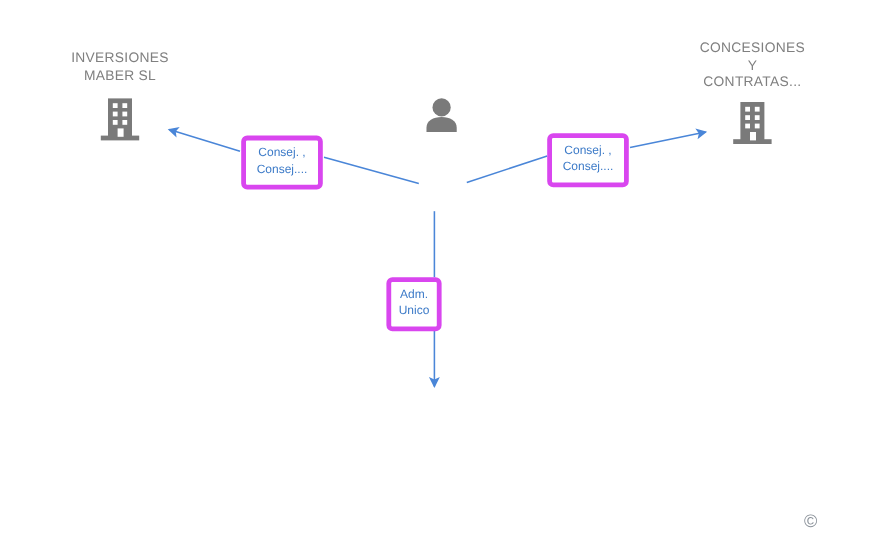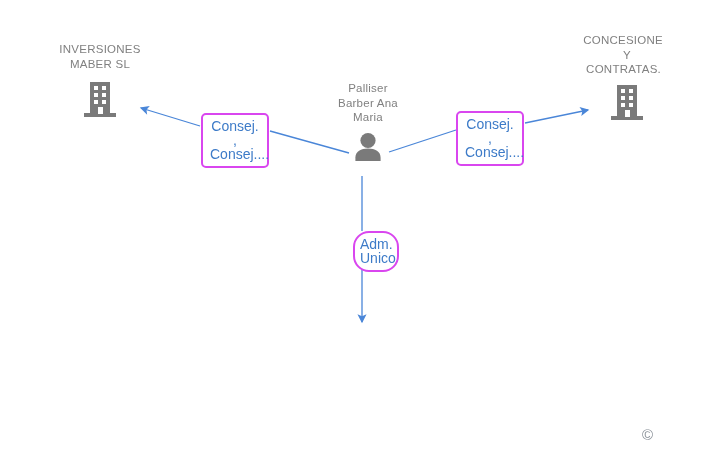--- a/index.html
+++ b/index.html
@@ -11,20 +11,21 @@
   body {
     font-family: "Liberation Sans", sans-serif;
     -webkit-font-smoothing: antialiased;
   }
   #stage {
     position: relative;
     width: 662px;
     height: 450px;
     background: #ffffff;
     overflow: hidden;
+    padding-left: 28px;
   }
   #edge-layer {
     position: absolute;
     left: 0;
     top: 0;
     width: 728px;
     height: 450px;
     pointer-events: none;
   }
 
@@ -59,34 +60,34 @@
 
   .node-inversiones-label { margin-bottom: 9px; }
   .node-concesiones-label { margin-bottom: 6px; }
   .node-person-label { margin-bottom: 7px; }
   .node-zenit-label { margin-top: 4px; }
 
   
   .edge-label {
     position: absolute;
     box-sizing: border-box;
-    border: 2px solid #d946ef;
+    border: 4px solid #d946ef;
     border-radius: 5px;
     background: #ffffff;
     color: #3d7bc8;
-    font-size: 14px;
+    font-size: 10px;
     line-height: 14px;
     padding: 4px 7px 5px 7px;
     text-align: center;
     white-space: pre-line;
     z-index: 4;
   }
   #label-left  { left: 201px; top: 113px; width: 68px; }
   #label-right { left: 456px; top: 111px; width: 68px; }
-  #label-down  { left: 353px; top: 231px; width: 46px; padding: 4px 5px 5px 5px; border-radius: 16px; }
+  #label-down  { left: 322px; top: 231px; width: 46px; padding: 4px 5px 5px 5px; }
 
   
   #watermark {
     position: absolute;
     right: 9px;
     bottom: 8px;
     display: flex;
     align-items: center;
     gap: 4px;
     font-size: 16px;
@@ -171,23 +172,20 @@
       <rect x="19" y="6" width="4" height="4" fill="#ffffff"></rect>
       <rect x="11" y="13" width="4" height="4" fill="#ffffff"></rect>
       <rect x="19" y="13" width="4" height="4" fill="#ffffff"></rect>
       <rect x="11" y="20" width="4" height="4" fill="#ffffff"></rect>
       <rect x="19" y="20" width="4" height="4" fill="#ffffff"></rect>
       <rect x="15" y="27" width="5" height="7" fill="#ffffff"></rect>
     </svg>
   </div>
 
   <div class="node" id="node-person">
-    <div class="node-label node-person-label">Palliser
-Barber Ana
-Maria</div>
     <svg class="node-icon" width="32" height="30" viewBox="0 0 32 30">
       <circle cx="16" cy="8.5" r="7.6" fill="#7a7a7a"></circle>
       <path d="M3.4,29 L3.4,25.5 C3.4,19.4 9,16.4 16,16.4 C23,16.4 28.6,19.4 28.6,25.5 L28.6,29 Z" fill="#7a7a7a"></path>
     </svg>
   </div>
 
 
   <div class="edge-label" id="label-left">Consej. ,
 Consej....</div>
 

